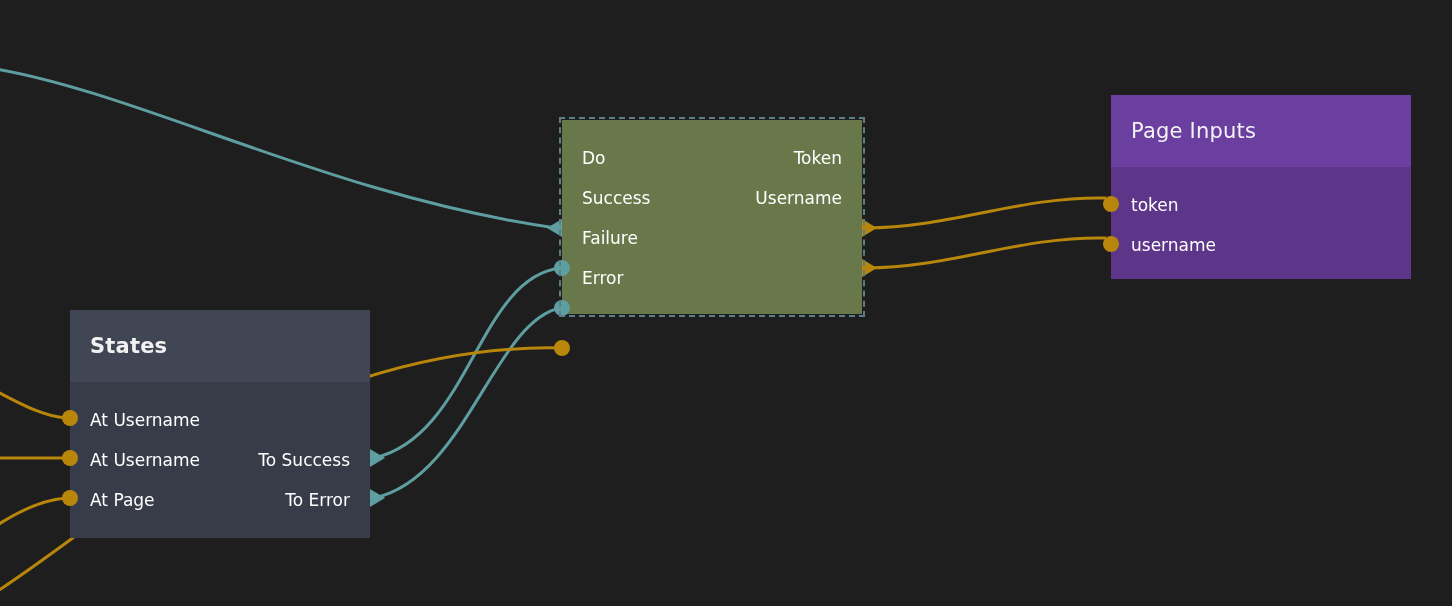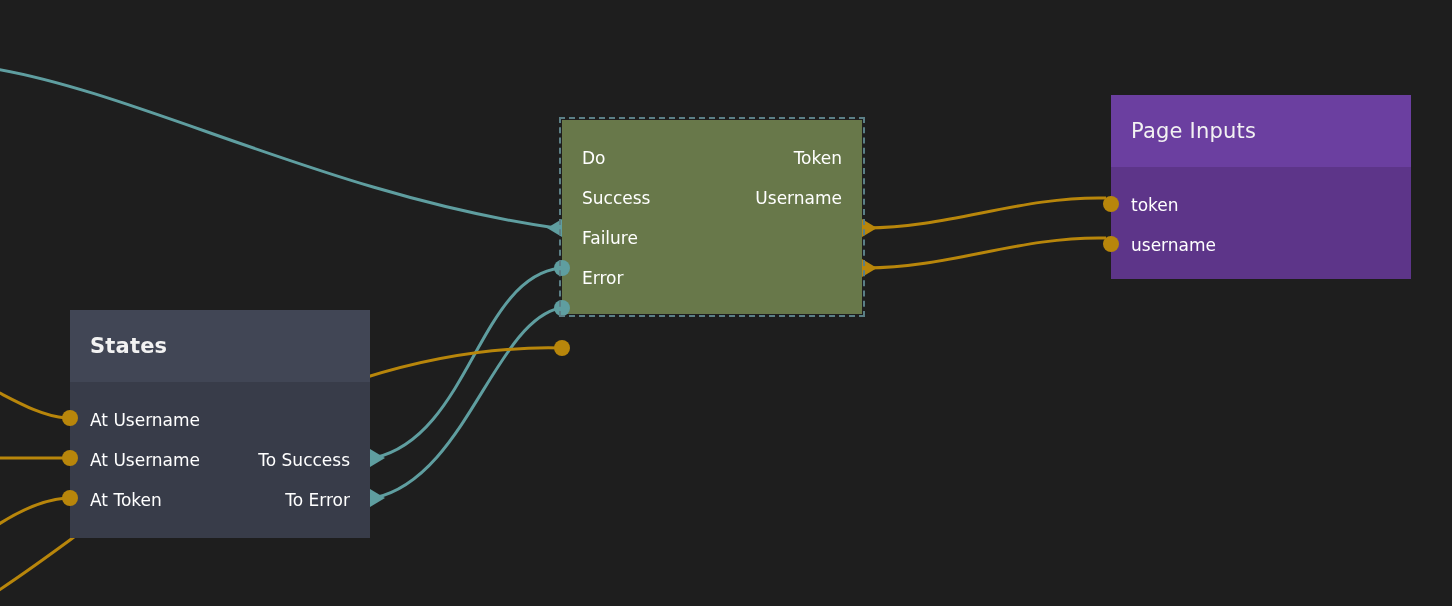--- a/index.html
+++ b/index.html
@@ -171,21 +171,21 @@
       <div class="port-row">
         <span class="port-label">At Username</span>
       </div>
 
       <div class="port-row">
         <span class="port-label">At Username</span>
         <span class="port-label out">To Success</span>
       </div>
 
       <div class="port-row">
-        <span class="port-label">At Token</span>
+        <span class="port-label">At Page</span>
         <span class="port-label out">To Error</span>
       </div>
     </div>
 
     <span class="marker dot orange" style="left:-8px; top:108px;"></span>
     <span class="marker dot orange" style="left:-8px; top:148px;"></span>
     <span class="marker dot orange" style="left:-8px; top:188px;"></span>
 
     <span class="marker arrow teal-left" style="left:300px; top:148px;"></span>
     <span class="marker arrow teal-left" style="left:300px; top:188px;"></span>

